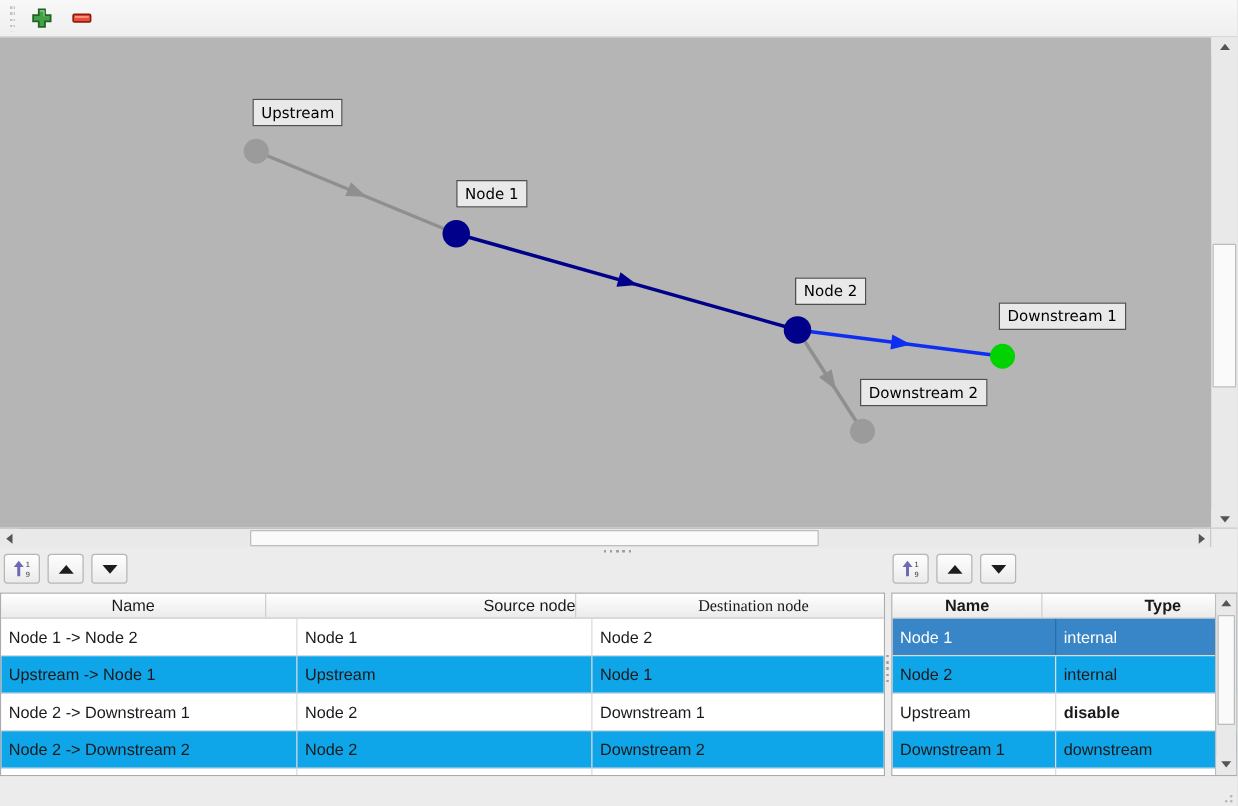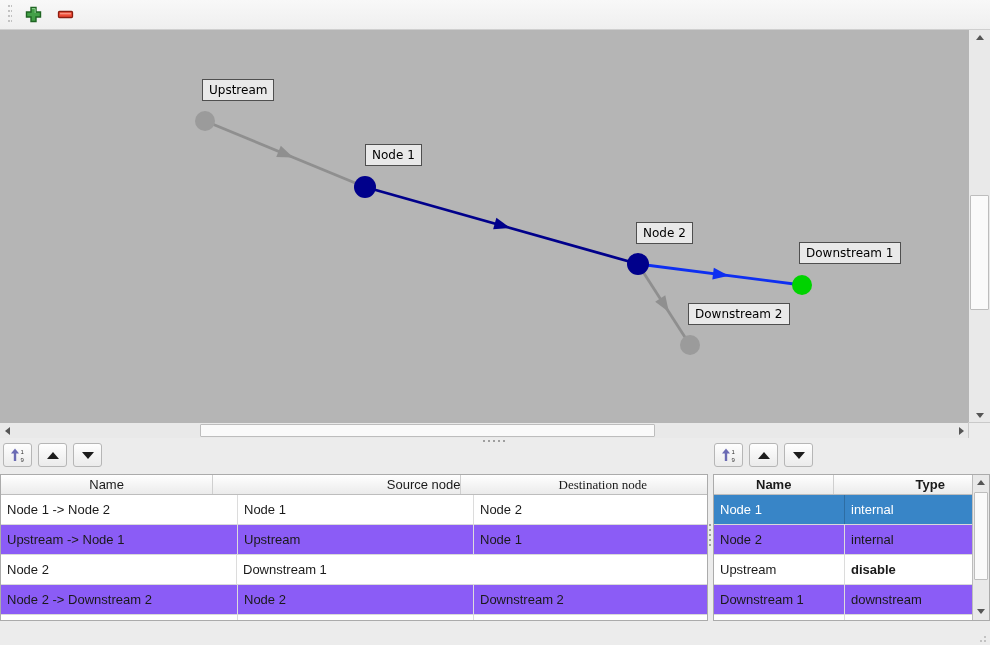--- a/index.html
+++ b/index.html
@@ -62,21 +62,21 @@
   .table { position:absolute; top:474px; background:#fff; border:1px solid #ababab; overflow:hidden; }
   #left-table { left:0; width:708px; height:147px; }
   #right-table { left:713px; width:277px; height:147px; }
   .thead { display:flex; height:20px; background:linear-gradient(#ffffff,#ebebeb);
            border-bottom:1px solid #bdbdbd;gap:37px; }
   .th { font-size:13px; line-height:19px; text-align:center; border-right:1px solid #cfcfcf;
         overflow:hidden; white-space:nowrap; }
   .th:last-child { border-right:none; }
   .thead.bold .th { font-weight:bold; }
   .trow { display:flex; height:30px; border-bottom:1px solid #d9d9d9; background:#fff; }
-  .trow.alt { background:#8b5cf6; }
+  .trow.alt { background:#0ea5e9; }
   .td { font-size:13px; line-height:29px; padding-left:6px; border-right:1px solid #dcdcdc;
         overflow:hidden; white-space:nowrap; }
   .td:last-child { border-right:none; }
   .trow.selected { color:#fff; }
   .trow.selected .td { border-right-color:rgba(0,0,0,0.18); }
 
   
   #rt-scroll { position:absolute; right:0; top:0; width:17px; height:145px; background:#e9e9e9;
                border-left:1px solid #bcbcbc; }
   #rt-scroll .sb-btn { left:0; width:16px; height:15px; }
@@ -199,20 +199,21 @@
         <div class="td" style="width: 237px;">Node 1 -&gt; Node 2</div>
         <div class="td" style="width: 236px;">Node 1</div>
         <div class="td" style="width: 233px;">Node 2</div>
       </div>
       <div class="trow alt">
         <div class="td" style="width: 237px;">Upstream -&gt; Node 1</div>
         <div class="td" style="width: 236px;">Upstream</div>
         <div class="td" style="width: 233px;">Node 1</div>
       </div>
       <div class="trow">
+        <div class="td" style="width: 237px;">Node 2 -&gt; Downstream 1</div>
         <div class="td" style="width: 236px;">Node 2</div>
         <div class="td" style="width: 233px;">Downstream 1</div>
       </div>
       <div class="trow alt">
         <div class="td" style="width: 237px;">Node 2 -&gt; Downstream 2</div>
         <div class="td" style="width: 236px;">Node 2</div>
         <div class="td" style="width: 233px;">Downstream 2</div>
       </div>
       <div class="trow">
         <div class="td" style="width: 237px;"></div>

